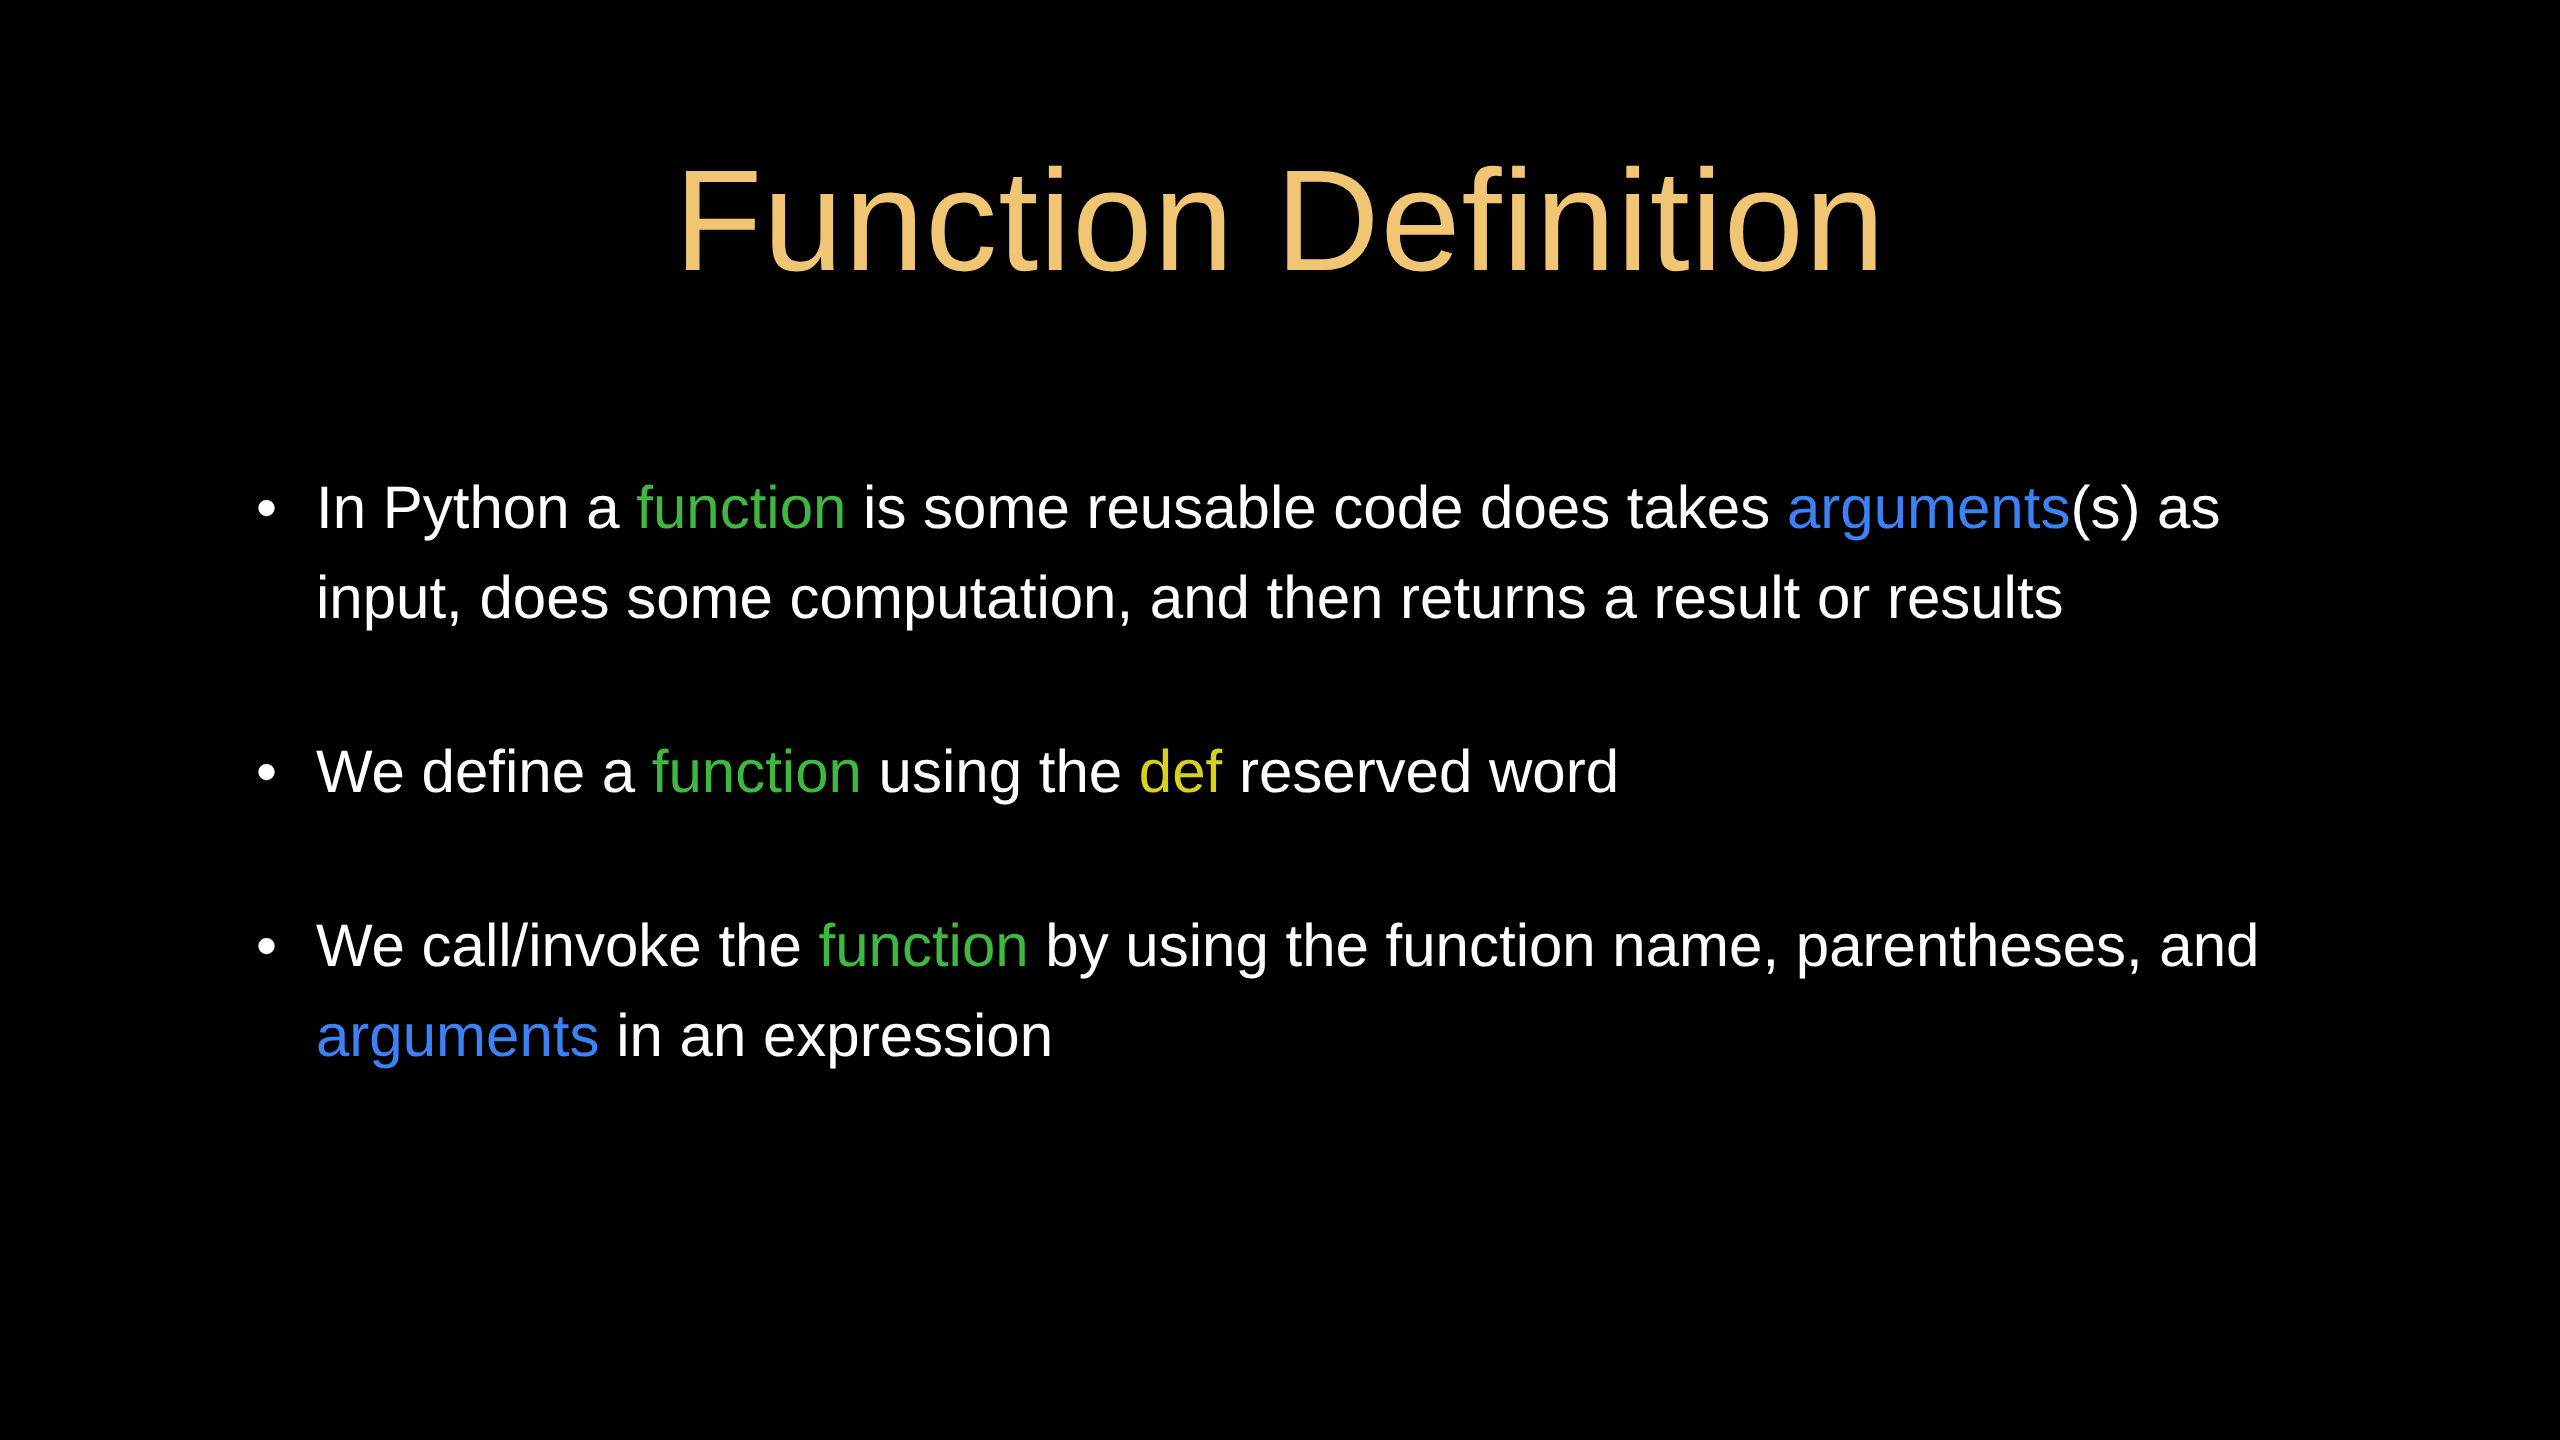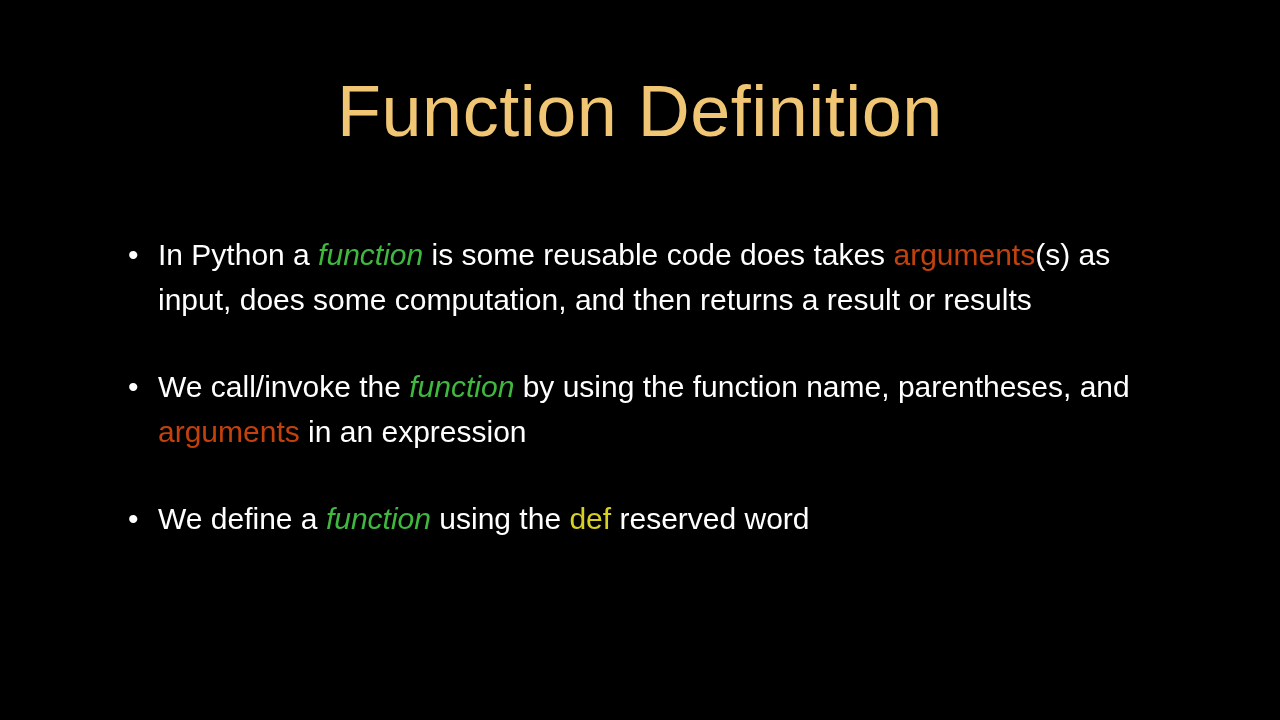--- a/index.html
+++ b/index.html
@@ -41,33 +41,32 @@
     .bullet::before {
       content: "•";
       position: absolute;
       left: 8px;
       top: 0;
       color: #ffffff;
       font-size: 30px;
     }
     .kw-green {
       color: #3fb83f;
-      font-style: italic;
     }
     .kw-orange {
-      color: #c2410c;
+      color: #3b82f6;
       text-align: right;
     }
     .kw-yellow {
       color: #d8d020;
     }
   </style>
 </head>
 <body>
 
 <div class="slide">
   <h1 class="title">Function Definition</h1>
   <ul class="bullets">
     <li class="bullet"><span>In Python a </span><span class="kw-green">function</span><span> is some reusable code does takes </span><span class="kw-orange">arguments</span><span>(s) as input, does some computation, and then returns a result or results</span></li>
+    <li class="bullet"><span>We define a </span><span class="kw-green">function</span><span> using the </span><span class="kw-yellow">def</span><span> reserved word</span></li>
     <li class="bullet"><span>We call/invoke the </span><span class="kw-green">function</span><span> by using the function name, parentheses, and </span><span class="kw-orange">arguments</span><span> in an expression</span></li>
-    <li class="bullet"><span>We define a </span><span class="kw-green">function</span><span> using the </span><span class="kw-yellow">def</span><span> reserved word</span></li>
   </ul>
 </div>
 
 </body></html>

